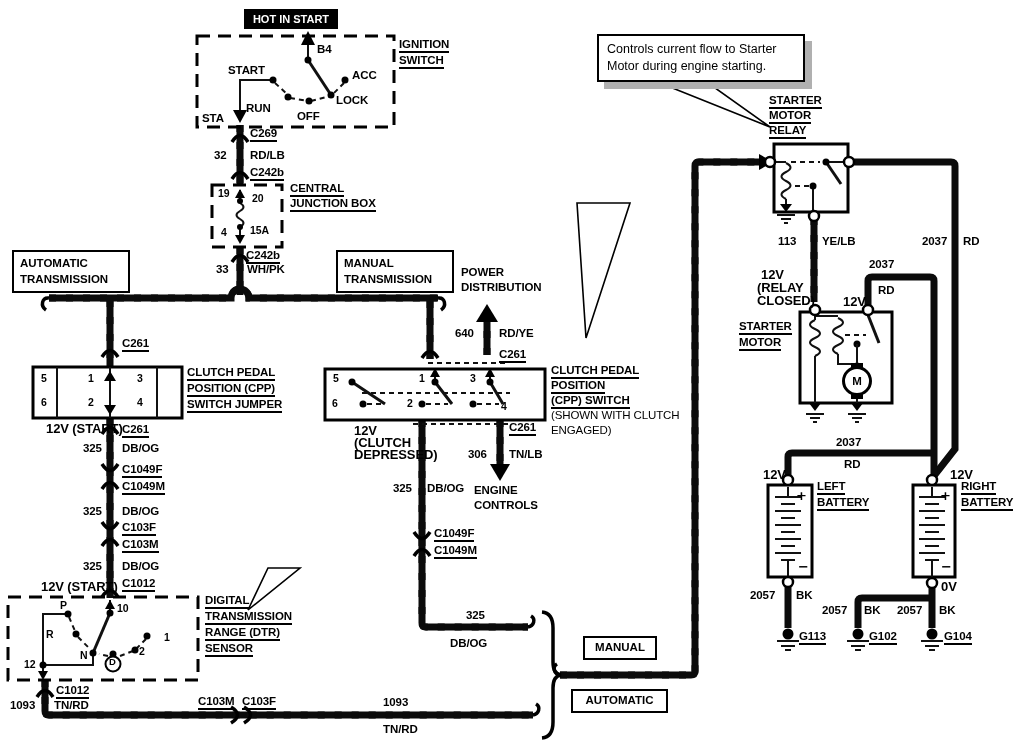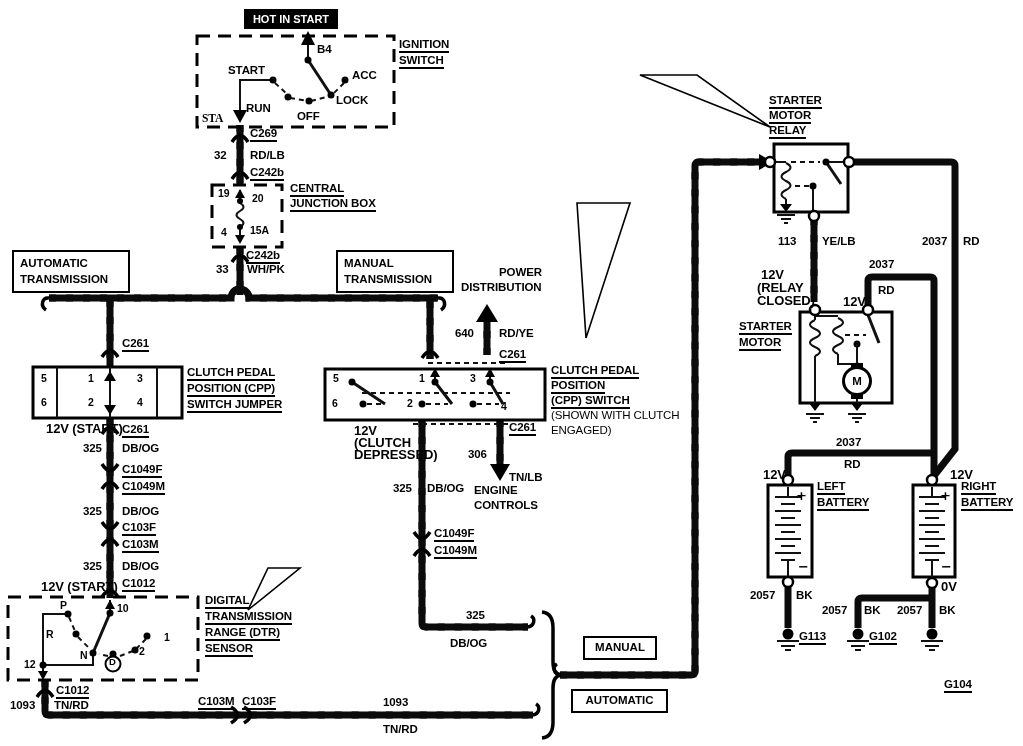--- a/index.html
+++ b/index.html
@@ -285,21 +285,21 @@
 
   <div class="blackbar" style="left:244px;top:9px;width:94px;height:20px;">HOT IN START</div>
   <div class="lb u" style="left:399px;top:38px;">IGNITION</div>
   <div class="lb u" style="left:399px;top:54px;">SWITCH</div>
   <div class="lb" style="left:317px;top:43px;">B4</div>
   <div class="lb" style="left:228px;top:64px;">START</div>
   <div class="lb" style="left:352px;top:69px;">ACC</div>
   <div class="lb" style="left:246px;top:102px;">RUN</div>
   <div class="lb" style="left:297px;top:110px;">OFF</div>
   <div class="lb" style="left:336px;top:94px;text-align:center;">LOCK</div>
-  <div class="lb" style="left:202px;top:112px;font-family:Liberation Serif, serif;">STA</div>
+  <div class="lb" style="left:202px;top:112px;">STA</div>
 
   <div class="lb u" style="left:250px;top:127px;">C269</div>
   <div class="lb" style="left:214px;top:149px;">32</div>
   <div class="lb" style="left:250px;top:149px;">RD/LB</div>
   <div class="lb u" style="left:250px;top:166px;">C242b</div>
 
   <div class="lb pin" style="left:218px;top:188px;">19</div>
   <div class="lb pin" style="left:252px;top:193px;">20</div>
   <div class="lb pin" style="left:221px;top:227px;">4</div>
   <div class="lb pin" style="left:250px;top:225px;">15A</div>
@@ -311,21 +311,21 @@
 
   <div class="bx" style="left:12px;top:250px;width:102px;">
     <div>AUTOMATIC</div>
     <div>TRANSMISSION</div>
   </div>
   <div class="bx" style="left:336px;top:250px;width:102px;">
     <div>MANUAL</div>
     <div>TRANSMISSION</div>
   </div>
 
-  <div class="lb" style="left:461px;top:266px;margin-left:38px;">POWER</div>
+  <div class="lb" style="left:461px;top:266px;">POWER</div>
   <div class="lb" style="left:461px;top:281px;">DISTRIBUTION</div>
   <div class="lb" style="left:455px;top:327px;">640</div>
   <div class="lb" style="left:499px;top:327px;">RD/YE</div>
   <div class="lb u" style="left:499px;top:348px;">C261</div>
 
   <div class="lb u" style="left:122px;top:337px;">C261</div>
   <div class="lb pin" style="left:41px;top:373px;">5</div>
   <div class="lb pin" style="left:88px;top:373px;">1</div>
   <div class="lb pin" style="left:137px;top:373px;">3</div>
   <div class="lb pin" style="left:41px;top:397px;">6</div>
@@ -380,34 +380,35 @@
   <div class="lb u" style="left:551px;top:364px;">CLUTCH PEDAL</div>
   <div class="lb u" style="left:551px;top:379px;">POSITION</div>
   <div class="lb u" style="left:551px;top:394px;">(CPP) SWITCH</div>
   <div class="lb" style="left:551px;top:409px;font-weight:normal;">(SHOWN WITH CLUTCH</div>
   <div class="lb" style="left:551px;top:424px;font-weight:normal;">ENGAGED)</div>
   <div class="lb s9" style="left:354px;top:424px;">12V</div>
   <div class="lb s9" style="left:354px;top:436px;">(CLUTCH</div>
   <div class="lb s9" style="left:354px;top:448px;">DEPRESSED)</div>
   <div class="lb u" style="left:509px;top:421px;">C261</div>
   <div class="lb" style="left:468px;top:448px;">306</div>
-  <div class="lb" style="left:509px;top:448px;margin-top:23px;">TN/LB</div>
+  <div class="lb" style="left:509px;top:448px;">TN/LB</div>
 
   <div class="lb" style="left:393px;top:482px;">325</div>
   <div class="lb" style="left:427px;top:482px;">DB/OG</div>
   <div class="lb" style="left:474px;top:484px;">ENGINE</div>
   <div class="lb" style="left:474px;top:499px;">CONTROLS</div>
   <div class="lb u" style="left:434px;top:527px;">C1049F</div>
   <div class="lb u" style="left:434px;top:544px;">C1049M</div>
   <div class="lb" style="left:466px;top:609px;">325</div>
   <div class="lb" style="left:450px;top:637px;">DB/OG</div>
 
   <div class="bx center" style="left:583px;top:636px;width:62px;padding:2px 4px;">MANUAL</div>
   <div class="bx center" style="left:571px;top:689px;width:85px;padding:2px 4px;">AUTOMATIC</div>
 
+  <div class="callout" style="left:597px;top:34px;width:188px;">Controls current flow to Starter Motor during engine starting.</div>
 
   <div class="lb u" style="left:769px;top:94px;">STARTER</div>
   <div class="lb u" style="left:769px;top:109px;">MOTOR</div>
   <div class="lb u" style="left:769px;top:124px;">RELAY</div>
   <div class="lb" style="left:778px;top:235px;">113</div>
   <div class="lb" style="left:822px;top:235px;">YE/LB</div>
   <div class="lb" style="left:922px;top:235px;">2037</div>
   <div class="lb" style="left:963px;top:235px;">RD</div>
   <div class="lb s9" style="left:761px;top:268px;">12V</div>
   <div class="lb s9" style="left:757px;top:281px;">(RELAY</div>
@@ -430,16 +431,16 @@
   <div class="lb u" style="left:961px;top:496px;">BATTERY</div>
   <div class="lb s9" style="left:941px;top:580px;">0V</div>
   <div class="lb" style="left:750px;top:589px;">2057</div>
   <div class="lb" style="left:796px;top:589px;">BK</div>
   <div class="lb u" style="left:799px;top:630px;">G113</div>
   <div class="lb" style="left:822px;top:604px;">2057</div>
   <div class="lb" style="left:864px;top:604px;">BK</div>
   <div class="lb u" style="left:869px;top:630px;">G102</div>
   <div class="lb" style="left:897px;top:604px;">2057</div>
   <div class="lb" style="left:939px;top:604px;">BK</div>
-  <div class="lb u" style="left:944px;top:630px;margin-top:48px;">G104</div>
+  <div class="lb u" style="left:944px;top:630px;">G104</div>
 
 </div>
 </div>
 
 </body></html>

